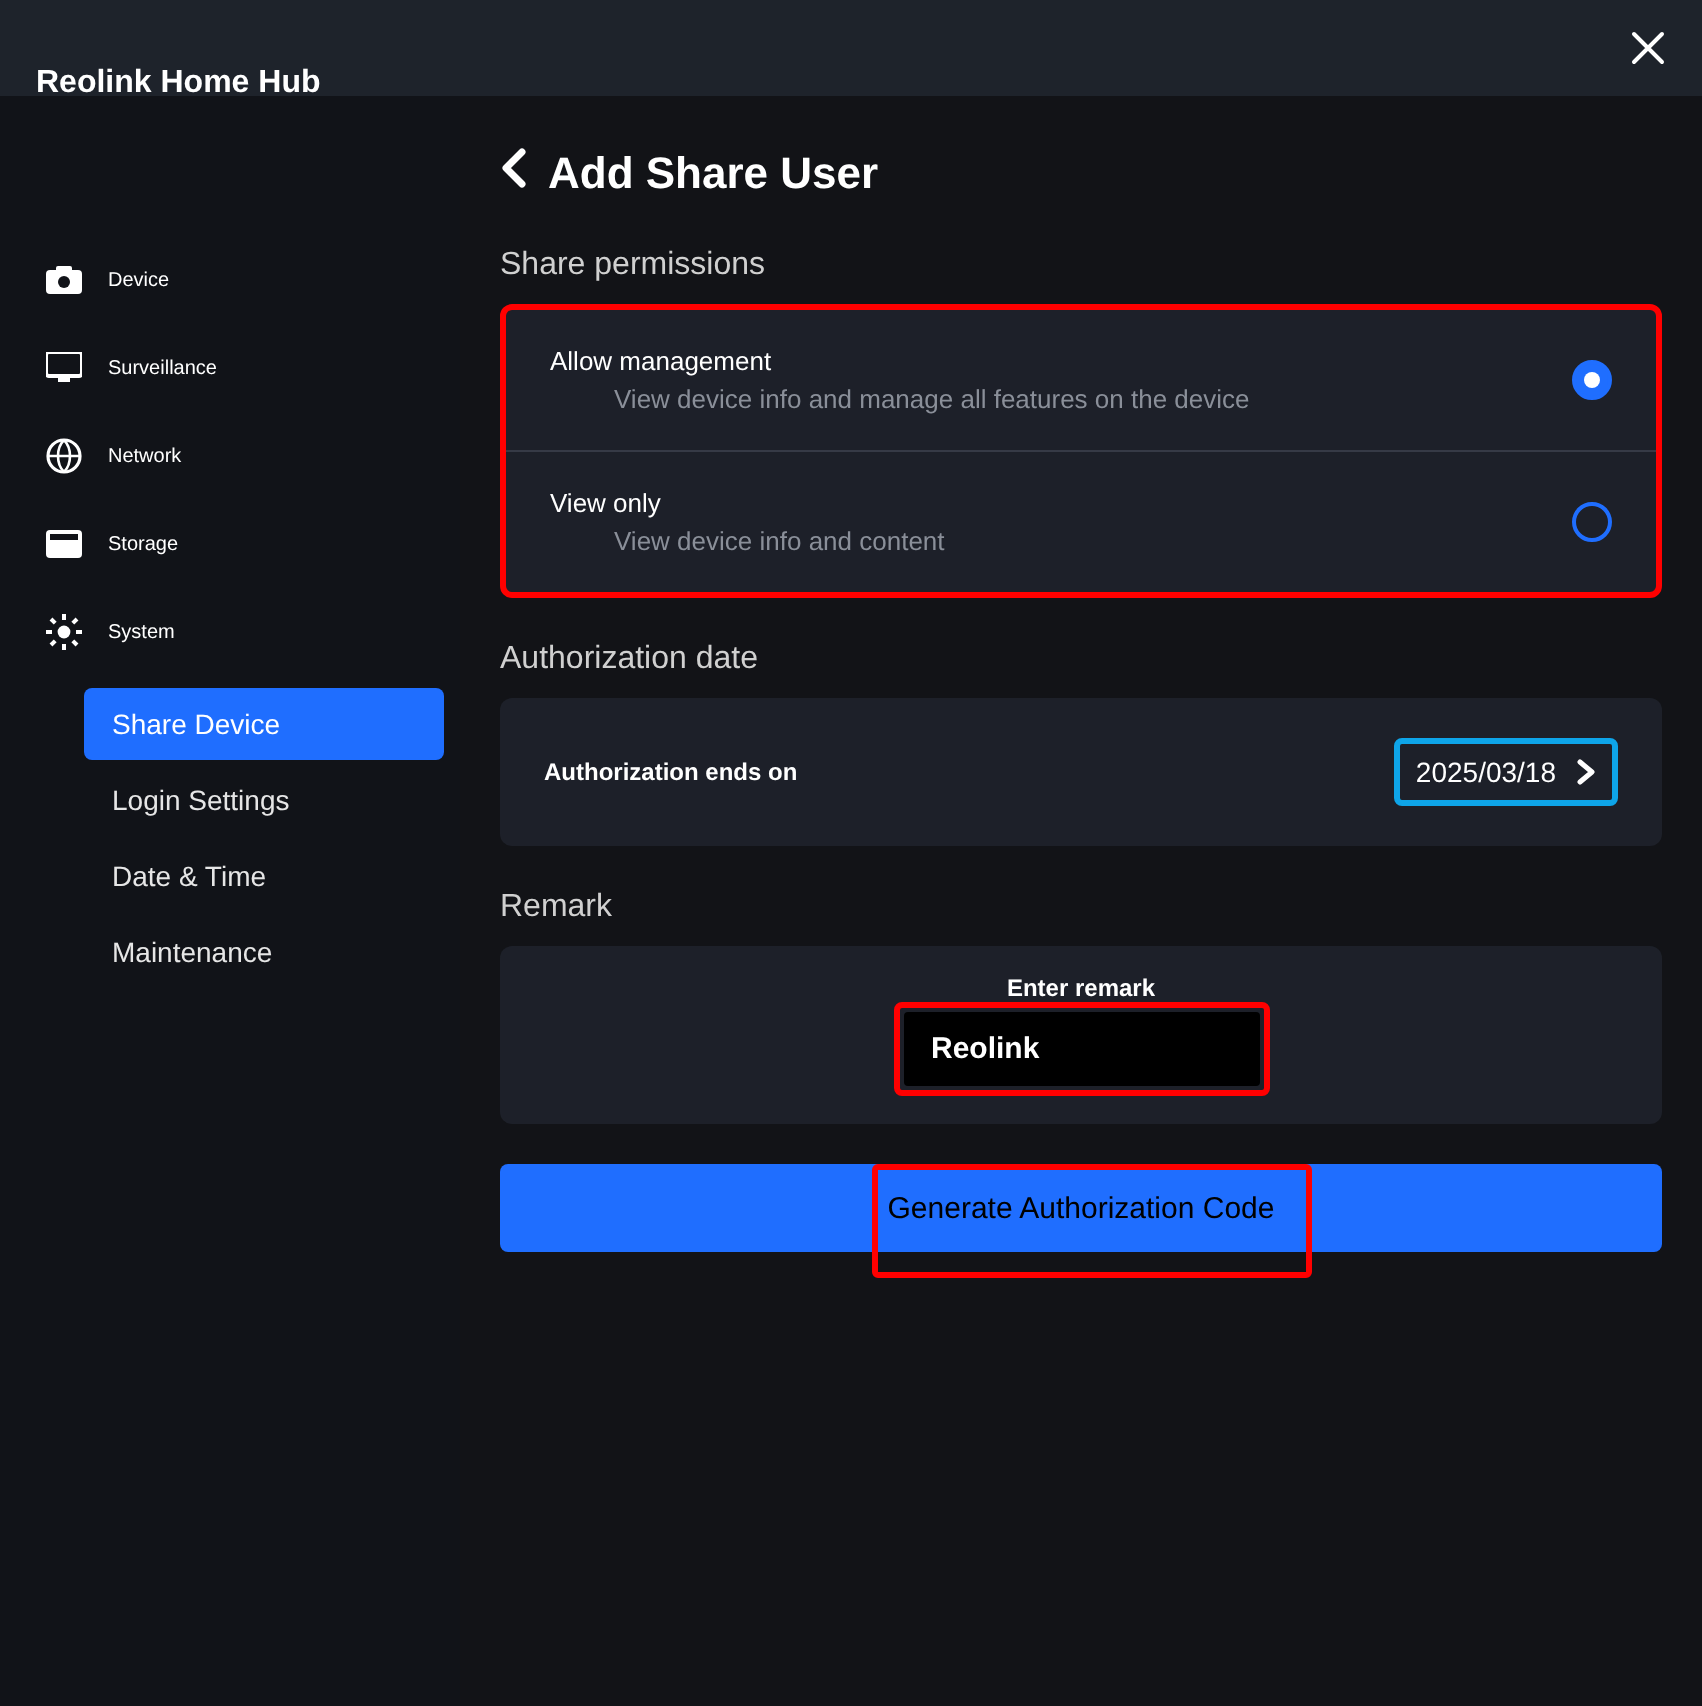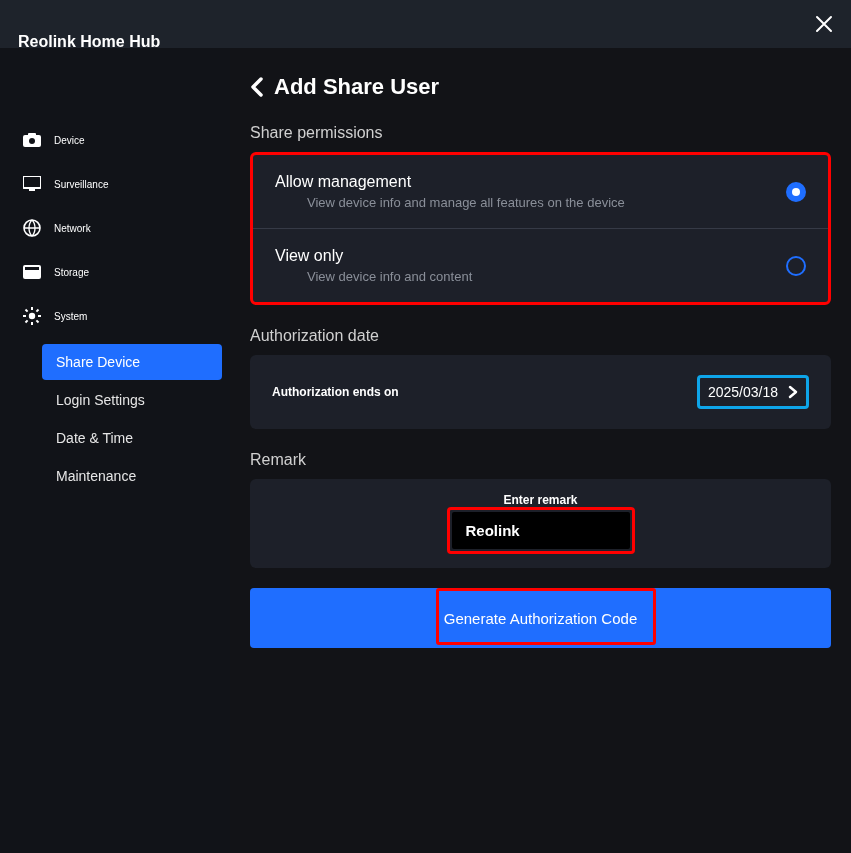--- a/index.html
+++ b/index.html
@@ -9,42 +9,42 @@
   .titlebar .title { color:#fff; font-weight:600; font-size:16px;margin-top:36px; }
   .titlebar .close { color:#fff; cursor:pointer; }
   .body { flex:1; display:flex; min-height:0; }
   .sidebar { width:230px; background:#111318; padding-top:70px; }
   .nav-item { display:flex; align-items:center; gap:12px; padding:12px 22px; color:#fff; font-size:10px; cursor:pointer; }
   .nav-item .icon { width:20px; height:20px; display:flex; align-items:center; justify-content:center; color:#fff; }
   .sub { padding:4px 0 0 42px; }
   .sub-item { padding:10px 14px; color:#e6e6e6; font-size:14px; border-radius:4px; cursor:pointer; margin:2px 8px 2px 0; }
   .sub-item.active { background:#1f6eff; color:#ffffff; }
   .main { flex:1; background:#121317; padding:26px 20px 20px 20px; color:#e6e6e6; position:relative; overflow:auto; }
-  .page-title { display:flex; align-items:center; gap:10px; color:#fff; font-size:22px; font-weight:700; margin-bottom:24px; }
+  .page-title { display:flex; gap:10px; color:#fff; font-size:22px; font-weight:700; margin-bottom:24px; }
   .page-title .back { cursor:pointer; }
   .section-label { color:#d0d0d0; font-size:16px; margin:20px 0 10px; }
   .card { background:#1d2029; border-radius:6px; }
   .hl { border:3px solid #ff0000; border-radius:6px; }
   .perm-card { padding:0; }
   .perm-row { display:flex; align-items:center; justify-content:space-between; padding:18px 22px; }
   .perm-row + .perm-row { border-top:1px solid #363a46; }
-  .perm-text .perm-title { color:#fff; font-size:16px; }
+  .perm-text .perm-title { color:#fff; font-size:13px; }
   .perm-text .perm-desc { color:#8a8f99; font-size:13px; margin-top:4px;margin-left:32px; }
   .radio { width:20px; height:20px; border-radius:50%; border:2px solid #1f6eff; display:flex; align-items:center; justify-content:center; cursor:pointer; }
   .radio.checked { background:#1f6eff; }
   .radio.checked::after { content:""; width:8px; height:8px; background:#fff; border-radius:50%; display:block; }
   .auth-row { display:flex; align-items:center; justify-content:space-between; padding:20px 22px; }
   .auth-label { color:#fff; font-size:12px;font-weight:bold; }
   .auth-value-wrap { display:flex; align-items:center; gap:10px; padding:6px 8px; border:3px solid #0ea5e9; border-radius:4px; }
   .auth-value { color:#fff; font-size:14px; }
   .chev { color:#fff; }
   .remark-row { display:flex; align-items:center; justify-content:space-between; padding:14px 22px;flex-direction:column; }
   .remark-input-wrap { border:3px solid #ff0000; border-radius:4px; padding:2px; }
   .remark-input { background:#000; color:#fff; border:none; outline:none; padding:10px 14px; width:178px; font-size:15px; font-weight:600; border-radius:2px; }
-  .gen-btn { width:100%; background:#1f6eff; color:#ffffff; border:none; height:60px; font-size:15px; border-radius:4px; cursor:pointer; display:flex; align-items:center; justify-content:center; }
+  .gen-btn { width:100%; background:#1f6eff; color:#000000; border:none; height:44px; font-size:15px; border-radius:4px; cursor:pointer; display:flex; align-items:center; justify-content:center; }
   .gen-overlay { position:absolute; border:3px solid #ff0000; border-radius:3px; pointer-events:none; }
   svg { display:block; }
 </style>
 </head>
 <body>
 
 <div class="app">
   <div class="titlebar">
     <div class="title">Reolink Home Hub</div>
     <div class="close">

